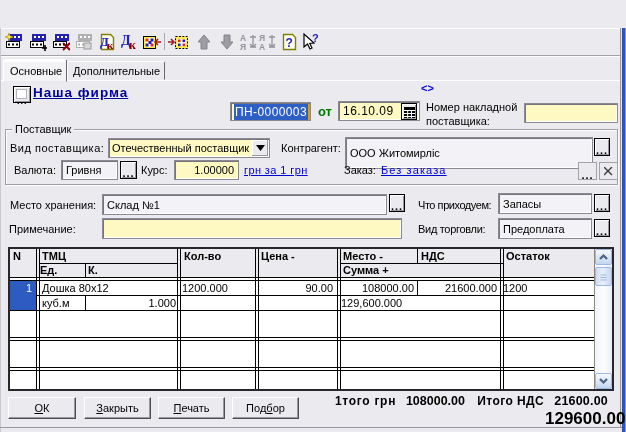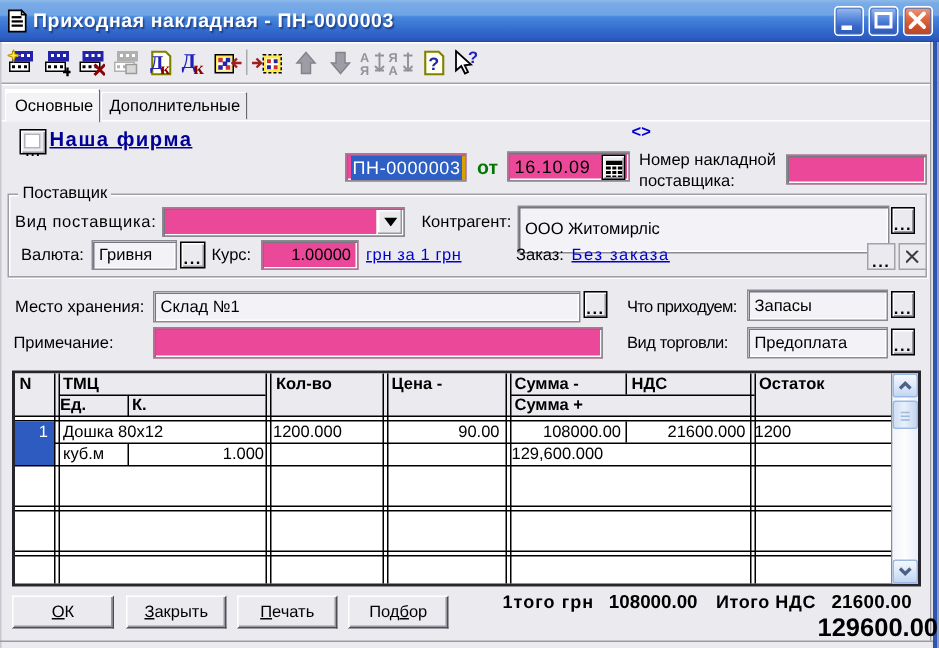--- a/index.html
+++ b/index.html
@@ -18,59 +18,40 @@
 
 .tab{position:absolute;top:60px;height:21px;font-size:11px;color:#000;padding:4px 9px 0 9px;background:#EBEAEE}
 #tab1{left:3px;top:59px;border-radius:2px 2px 0 0;border:1px solid;border-color:#fff #68676e #ebeaee #fff;height:23px;z-index:3;background:#F3F2F5;box-shadow:inset 0 2px 0 #fff;padding:5px 4px 0 6px}
 #tab2{left:67px;top:61px;border-radius:2px 2px 0 0;height:19px;border:1px solid;border-color:#fff #68676e transparent #fff;padding:3px 4px 0 5px;letter-spacing:0}
 #pane{left:0;top:80px;width:621px;height:348px;border-top:1px solid #fff}
 
 .lbl{position:absolute;white-space:nowrap}
 .grn{color:#007800;font-weight:bold;font-size:13px}
 .lnk{color:#0000d0;text-decoration:underline}
 
-.fld{position:absolute;background:#ec4899;border:1px solid #8b8a92;box-shadow:inset 1px 1px 0 #77767e,inset -1px -1px 0 #fff}
+.fld{position:absolute;background:#fef9c3;border:1px solid #8b8a92;box-shadow:inset 1px 1px 0 #77767e,inset -1px -1px 0 #fff}
 .fld.gray{background:#F3F2F6}
 .fld .t{position:absolute;left:4px;top:50%;transform:translateY(-50%);white-space:nowrap}
 .fld .r{position:absolute;right:4px;top:50%;transform:translateY(-50%);white-space:nowrap}
 
 .dbtn{position:absolute;background:#EBEAEE;border:1px solid #000;box-shadow:inset 1px 1px 0 #fff,inset -1px -1px 0 #98979f;font-weight:bold;text-align:center}
 .dots{position:absolute;left:0;right:0;bottom:1px;font-weight:bold;font-size:11px;letter-spacing:1px;line-height:8px}
 
 .grp{position:absolute;border:1px solid #A09FA7;box-shadow:1px 1px 0 #fff,inset 1px 1px 0 #fff}
 .grp .cap{position:absolute;top:-7px;left:6px;background:#EBEAEE;padding:0 3px}
 
 .btn{position:absolute;background:#EBEAEE;border:1px solid;border-color:#fff #4e4d54 #4e4d54 #fff;box-shadow:inset -1px -1px 0 #98979f;text-align:center;font-size:11px;padding-top:4px}
 .u{text-decoration:underline}
 .hdr{position:absolute;font-weight:bold;white-space:nowrap}
 .cel{position:absolute;white-space:nowrap}
 .b{font-weight:bold}
 </style></head>
 <body>
 <div id="win">
 
-  <div id="tb" class="abs">
-    <svg class="abs" style="left:4px;top:6px" width="15" height="16" viewBox="0 0 16 17">
-      <path d="M2 1 h9 l3 3 v12 h-12 z" fill="#fff" stroke="#000" stroke-width="1.2"></path>
-      <path d="M11 1 l3 3 h-3 z" fill="#c8c8c8" stroke="#000" stroke-width="1"></path>
-      <rect x="4" y="5" width="7" height="1.6" fill="#000"></rect>
-      <rect x="4" y="8" width="8" height="1.6" fill="#000"></rect>
-      <rect x="4" y="11" width="8" height="1.6" fill="#000"></rect>
-    </svg>
-    <span class="ttl">Приходная накладная - ПН-0000003</span>
-    <div class="wbtn b" style="left:556px"><svg width="18" height="18">
-          <rect x="4" y="12" width="7" height="3" fill="#fff"></rect>
-        </svg></div>
-    <div class="wbtn b" style="left:579px"><svg width="18" height="18">
-          <rect x="4" y="4" width="10" height="9" fill="none" stroke="#fff" stroke-width="2"></rect>
-        </svg></div>
-    <div class="wbtn" id="bx" style="left:602px"><svg width="18" height="18">
-          <path d="M4 4 L13 13 M13 4 L4 13" stroke="#fff" stroke-width="2.6" stroke-linecap="round"></path>
-        </svg></div>
-  </div>
 
   <div id="tbar" class="abs"></div>
   <div id="icons">
       <div class="ico" style="left: 5px;"><svg width="18" height="18" viewBox="0 0 18 18">
           <rect x="3.5" y="1.5" width="13" height="6" fill="#2222aa" stroke="#2222aa"></rect>
           <g fill="#fff">
             <rect x="5" y="3" width="2" height="2"></rect>
             <rect x="9" y="3" width="2" height="2"></rect>
             <rect x="13" y="3" width="2" height="2"></rect>
           </g>
@@ -221,20 +202,21 @@
   </div>
   <div class="lbl" style="left:421px;top:82px;color:#0000d0;font-weight:bold">&lt;&gt;</div>
   <div class="lbl" style="left:426px;top:100px;line-height:14px">Номер накладной<br>поставщика:</div>
   <div class="fld" style="left:524px;top:103px;width:94px;height:20px"></div>
 
   <div class="grp" style="left:5px;top:129px;width:613px;height:56px">
       <span class="cap">Поставщик</span>
     </div>
   <div class="lbl" style="left:10px;top:142px;letter-spacing:.5px">Вид поставщика:</div>
   <div class="fld" style="left:108px;top:138px;width:162px;height:20px">
+      <span class="t" style="left:3px">Отечественный поставщик</span>
     <div class="dbtn" style="right:1px;top:1px;width:17px;height:16px;border:0;border-left:1px solid #fff;background:#EBEAEE;box-shadow:inset -1px -1px 0 #98979f, inset 1px 1px 0 #fff, 0 0 0 0 #000">
       <svg width="9" height="6" style="position:absolute;left:4px;top:5px">
           <path d="M0 0 h9 l-4.5 6 z" fill="#000"></path>
         </svg>
     </div>
   </div>
   <div class="lbl" style="left:281px;top:142px">Контрагент:</div>
   <div class="fld gray" style="left:345px;top:137px;width:248px;height:32px">
       <span class="t">ООО Житомирліс</span>
     </div>
@@ -310,21 +292,21 @@
       <div class="abs" style="left: 10px; top: 295px; width: 585px; height: 1px; background: rgb(0, 0, 0);"></div>
       <div class="abs" style="left: 10px; top: 310px; width: 585px; height: 1px; background: rgb(0, 0, 0);"></div>
       <div class="abs" style="left: 10px; top: 337px; width: 585px; height: 1px; background: rgb(0, 0, 0);"></div>
       <div class="abs" style="left: 10px; top: 340px; width: 585px; height: 1px; background: rgb(0, 0, 0);"></div>
       <div class="abs" style="left: 10px; top: 367px; width: 585px; height: 1px; background: rgb(0, 0, 0);"></div>
       <div class="abs" style="left: 10px; top: 370px; width: 585px; height: 1px; background: rgb(0, 0, 0);"></div>
       <div class="hdr abs" style="left: 13px; top: 250px;">N</div>
       <div class="hdr abs" style="left: 42px; top: 250px;">ТМЦ</div>
       <div class="hdr abs" style="left: 184px; top: 250px;">Кол-во</div>
       <div class="hdr abs" style="left: 261px; top: 250px;">Цена -</div>
-      <div class="hdr abs" style="left: 343px; top: 250px;">Сумма -</div>
+      <div class="hdr abs" style="left: 343px; top: 250px;">Место -</div>
       <div class="hdr abs" style="left: 421px; top: 250px;">НДС</div>
       <div class="hdr abs" style="left: 506px; top: 250px;">Остаток</div>
       <div class="hdr abs" style="left: 40px; top: 264px;">Ед.</div>
       <div class="hdr abs" style="left: 88px; top: 264px;">К.</div>
       <div class="hdr abs" style="left: 343px; top: 264px;">Сумма +</div>
       <div class="abs" style="left: 10px; top: 281px; width: 26px; height: 29px; background: rgb(45, 91, 191);"></div>
       <div class="abs" style="left: 10px; top: 282px; width: 22px; height: 12px; color: rgb(255, 255, 255); text-align: right;">1</div>
       <div class="cel abs" style="left: 42px; top: 282px;">Дошка 80х12</div>
       <div class="cel abs" style="left: 182px; top: 282px; width: 69px; text-align: left;">1200.000</div>
       <div class="cel abs" style="left: 259px; top: 282px; width: 74px; text-align: right;">90.00</div>

